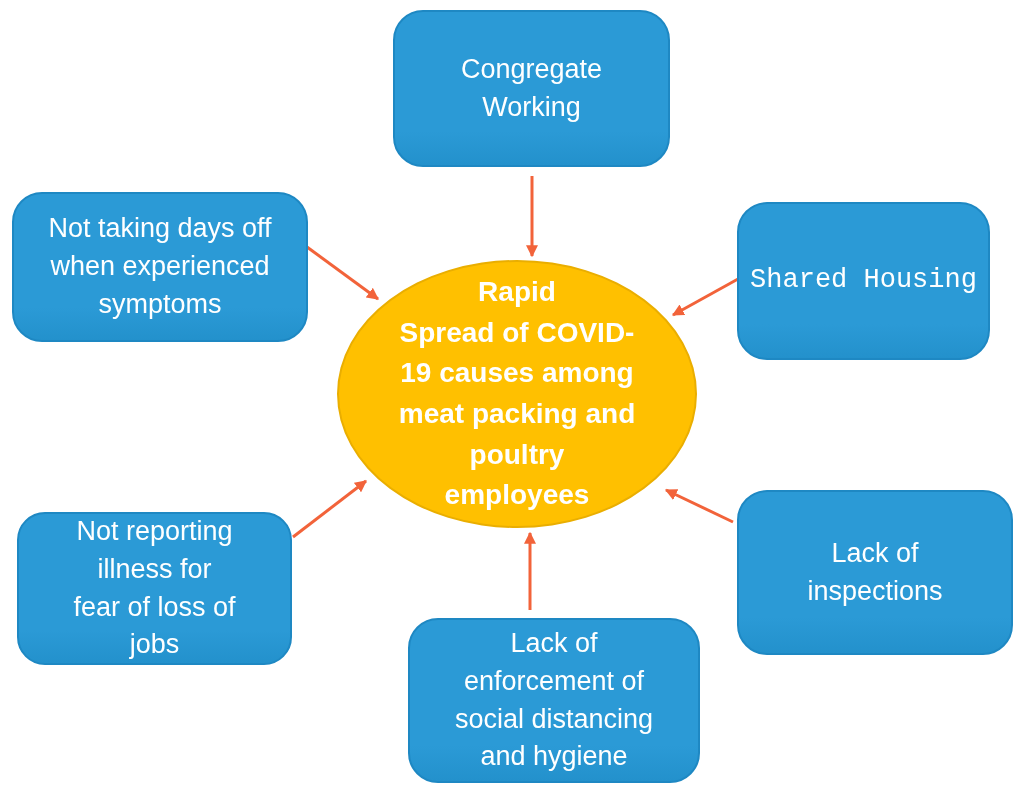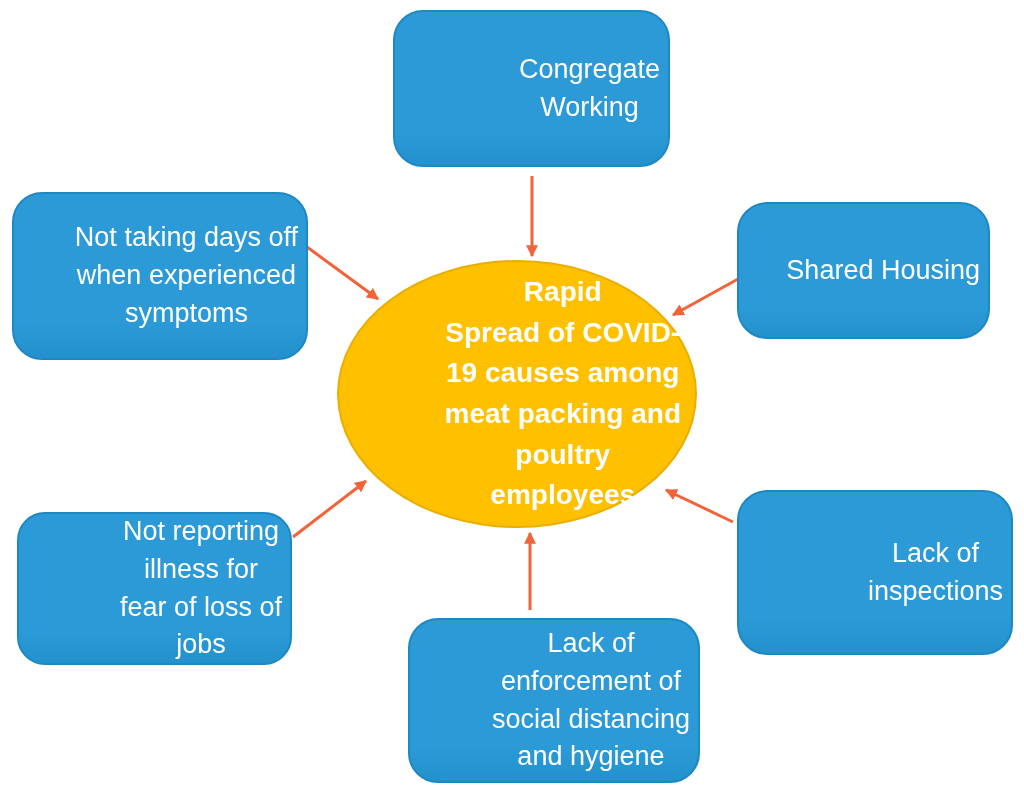--- a/index.html
+++ b/index.html
@@ -20,21 +20,21 @@
   .arrow-line {
     stroke: var(--arrow, #F2633A);
     stroke-width: 3;
     fill: none;
   }
   .arrow-head { fill: var(--arrow, #F2633A); }
   .node {
     position: absolute;
     display: flex;
     align-items: center;
-    justify-content: flex-end;
+    justify-content: center;
     text-align: center;
     color: var(--text, #FFFFFF);
     box-sizing: border-box;
   }
   .cause-box {
     background: linear-gradient(180deg, var(--box-fill, #2B9AD6) 0%, var(--box-fill, #2B9AD6) 78%, #2391CC 100%);
     border: 2px solid var(--box-border, #1E88C3);
     border-radius: 30px;
     font-size: 27px;
     line-height: 1.40;
@@ -45,22 +45,22 @@
     border: 2px solid var(--center-border, #EAAE00);
     border-radius: 50%;
     font-size: 28px;
     line-height: 1.45;
     padding: 10px 14px;
     font-weight: bold;
   }
   .lbl { white-space: pre-line; }
   
   .pos-top         { left: 393px; top: 10px;  width: 277px; height: 157px; }
-  .pos-topleft     { left: 12px;  top: 192px; width: 296px; height: 168px; }
-  .pos-topright    { left: 737px; top: 202px; width: 253px; height: 137px; }
+  .pos-topleft     { left: 12px;  top: 192px; width: 296px; height: 150px; }
+  .pos-topright    { left: 737px; top: 202px; width: 253px; height: 158px; font-family: Liberation Mono, monospace; }
   .pos-bottomleft  { left: 17px;  top: 512px; width: 275px; height: 153px; border-radius: 28px; }
   .pos-bottomright { left: 737px; top: 490px; width: 276px; height: 165px; }
   .pos-bottom      { left: 408px; top: 618px; width: 292px; height: 165px; }
   .pos-center      { left: 337px; top: 260px; width: 360px; height: 268px; }
 </style>
 </head>
 <body>
 
 <div class="canvas">
 

